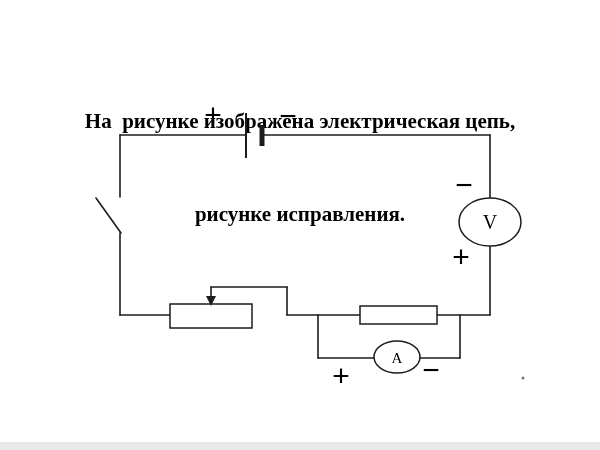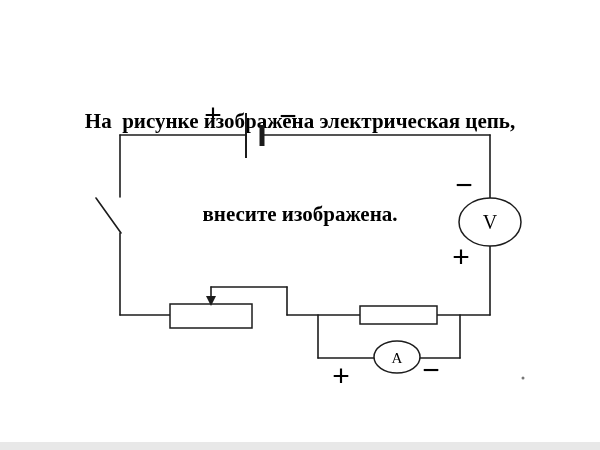--- a/index.html
+++ b/index.html
@@ -43,21 +43,21 @@
   .v-letter{font-size:20px;}
   .a-letter{font-size:15px;}
 </style>
 </head>
 <body>
 
 <div class="page">
 
   <div class="title">
     <div>На  рисунке изображена электрическая цепь,</div>
-    <div>внесите изображена.</div>
+    <div>рисунке исправления.</div>
   </div>
 
   <svg class="circuit" width="600" height="450" viewBox="0 0 600 450">
 
     <g>
       <line class="wire" x1="120" y1="135" x2="246" y2="135"></line>
       <line class="wire" x1="262" y1="135" x2="490" y2="135"></line>
       <line class="wire" x1="120" y1="135" x2="120" y2="197"></line>
       <line class="wire" x1="120" y1="233" x2="120" y2="315"></line>
       <line class="wire" x1="120" y1="315" x2="170" y2="315"></line>

